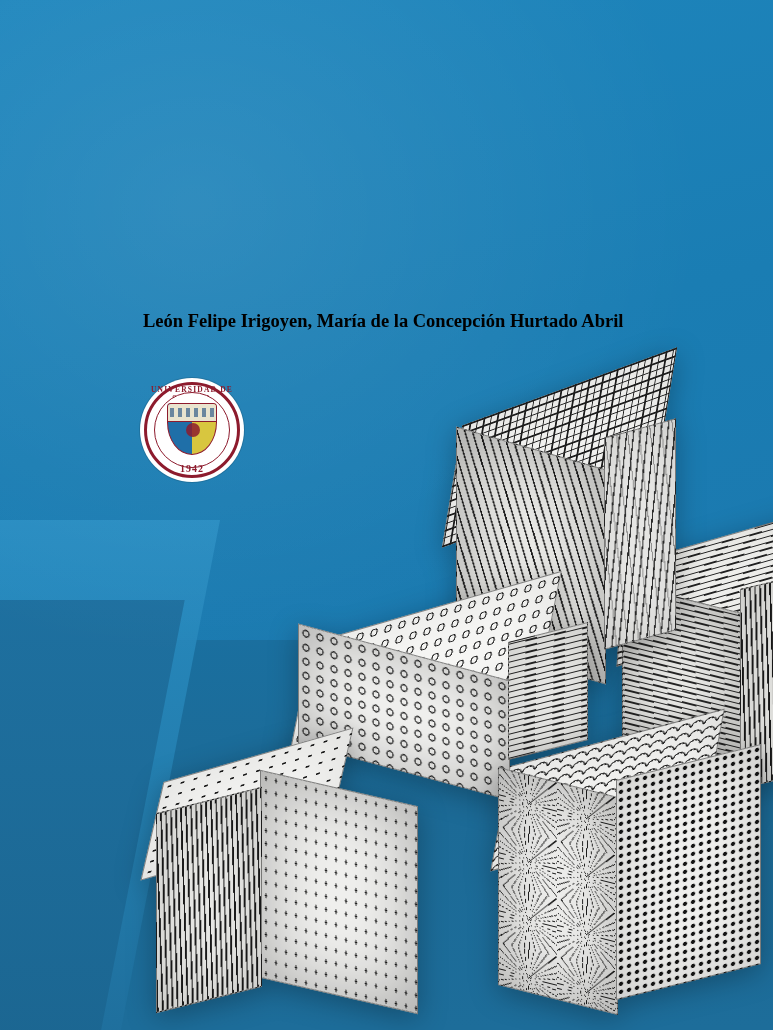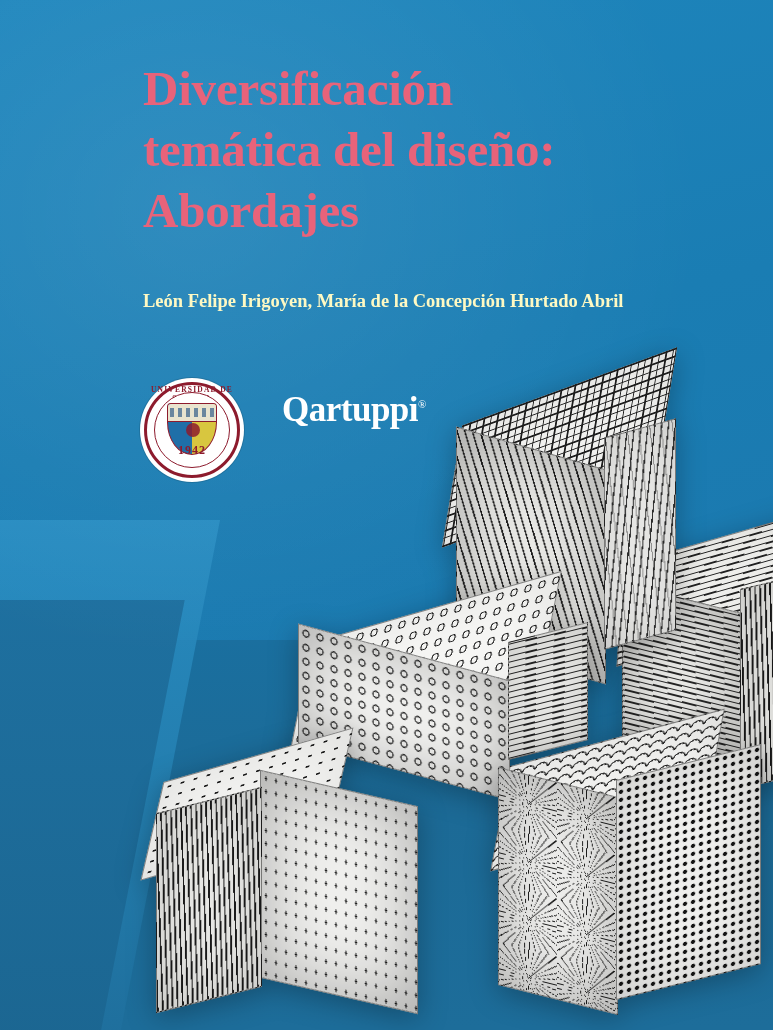--- a/index.html
+++ b/index.html
@@ -76,23 +76,23 @@
     font-weight: 700;
     font-size: 49px;
     line-height: 61px;
     letter-spacing: -0.2px;
   }
   .title .line { display: block; white-space: nowrap; }
 
   .authors {
     position: absolute;
     left: 143px;
-    top: 288px;
+    top: 308px;
     width: 580px;
-    color: #fef9c3;
+    color: #000000;
     font-family: "Liberation Serif", serif;
     font-size: 18.5px;
     line-height: 27px;
     font-weight: 600;
   }
   .authors .line { display: block; }
 
   
   .logos {
     position: absolute;
@@ -171,22 +171,22 @@
     color: #8d1b2d;
     font-family: "Liberation Serif", serif;
     font-weight: 700;
   }
   .seal .seal-top-text {
     top: 7px;
     font-size: 7.5px;
     letter-spacing: 1.2px;
   }
   .seal .seal-bottom-text {
-    bottom: 24px;
-    font-size: 12px;
+    bottom: 8px;
+    font-size: 10px;
     letter-spacing: 1px;
   }
 
   
   .qartuppi {
     position: absolute;
     left: 142px;
     top: 12px;
     color: #ffffff;
     font-family: "Liberation Serif", serif;
@@ -333,44 +333,36 @@
     </div>
 
     <div class="cube">
       <div class="face p-scales edge shade-c" style="left:400px; top:370px; width:215px; height:100px; transform: skewY(-15deg) skewX(-11deg);"></div>
       <div class="face p-starburst edge shade-b" style="left:398px; top:412px; width:120px; height:218px; transform: skewY(14deg);"></div>
       <div class="face p-mesh edge shade-a" style="left:516px; top:392px; width:145px; height:220px; transform: skewY(-14deg);"></div>
     </div>
 
   </div>
 
-  <div class="title">
-    <span class="line">Diversificación</span>
-    <span class="line">temática del diseño:</span>
-    <span class="line">Abordajes</span>
-  </div>
 
   <div class="authors">
     <span class="line">León Felipe Irigoyen, María de la Concepción Hurtado Abril</span>
   </div>
 
   <div class="logos">
 
     <div class="seal">
       <div class="ring"></div>
       <div class="seal-top-text">UNIVERSIDAD  DE  SONORA</div>
       <div class="ring-inner"></div>
       <div class="shield">
         <div class="shield-top">
           <div class="shield-wave"></div>
         </div>
         <div class="shield-sun"></div>
       </div>
       <div class="seal-bottom-text">1942</div>
     </div>
 
-    <div class="qartuppi">
-      <span>Qartuppi</span><span class="reg">®</span>
-    </div>
 
   </div>
 
 </div>
 
 </body></html>

